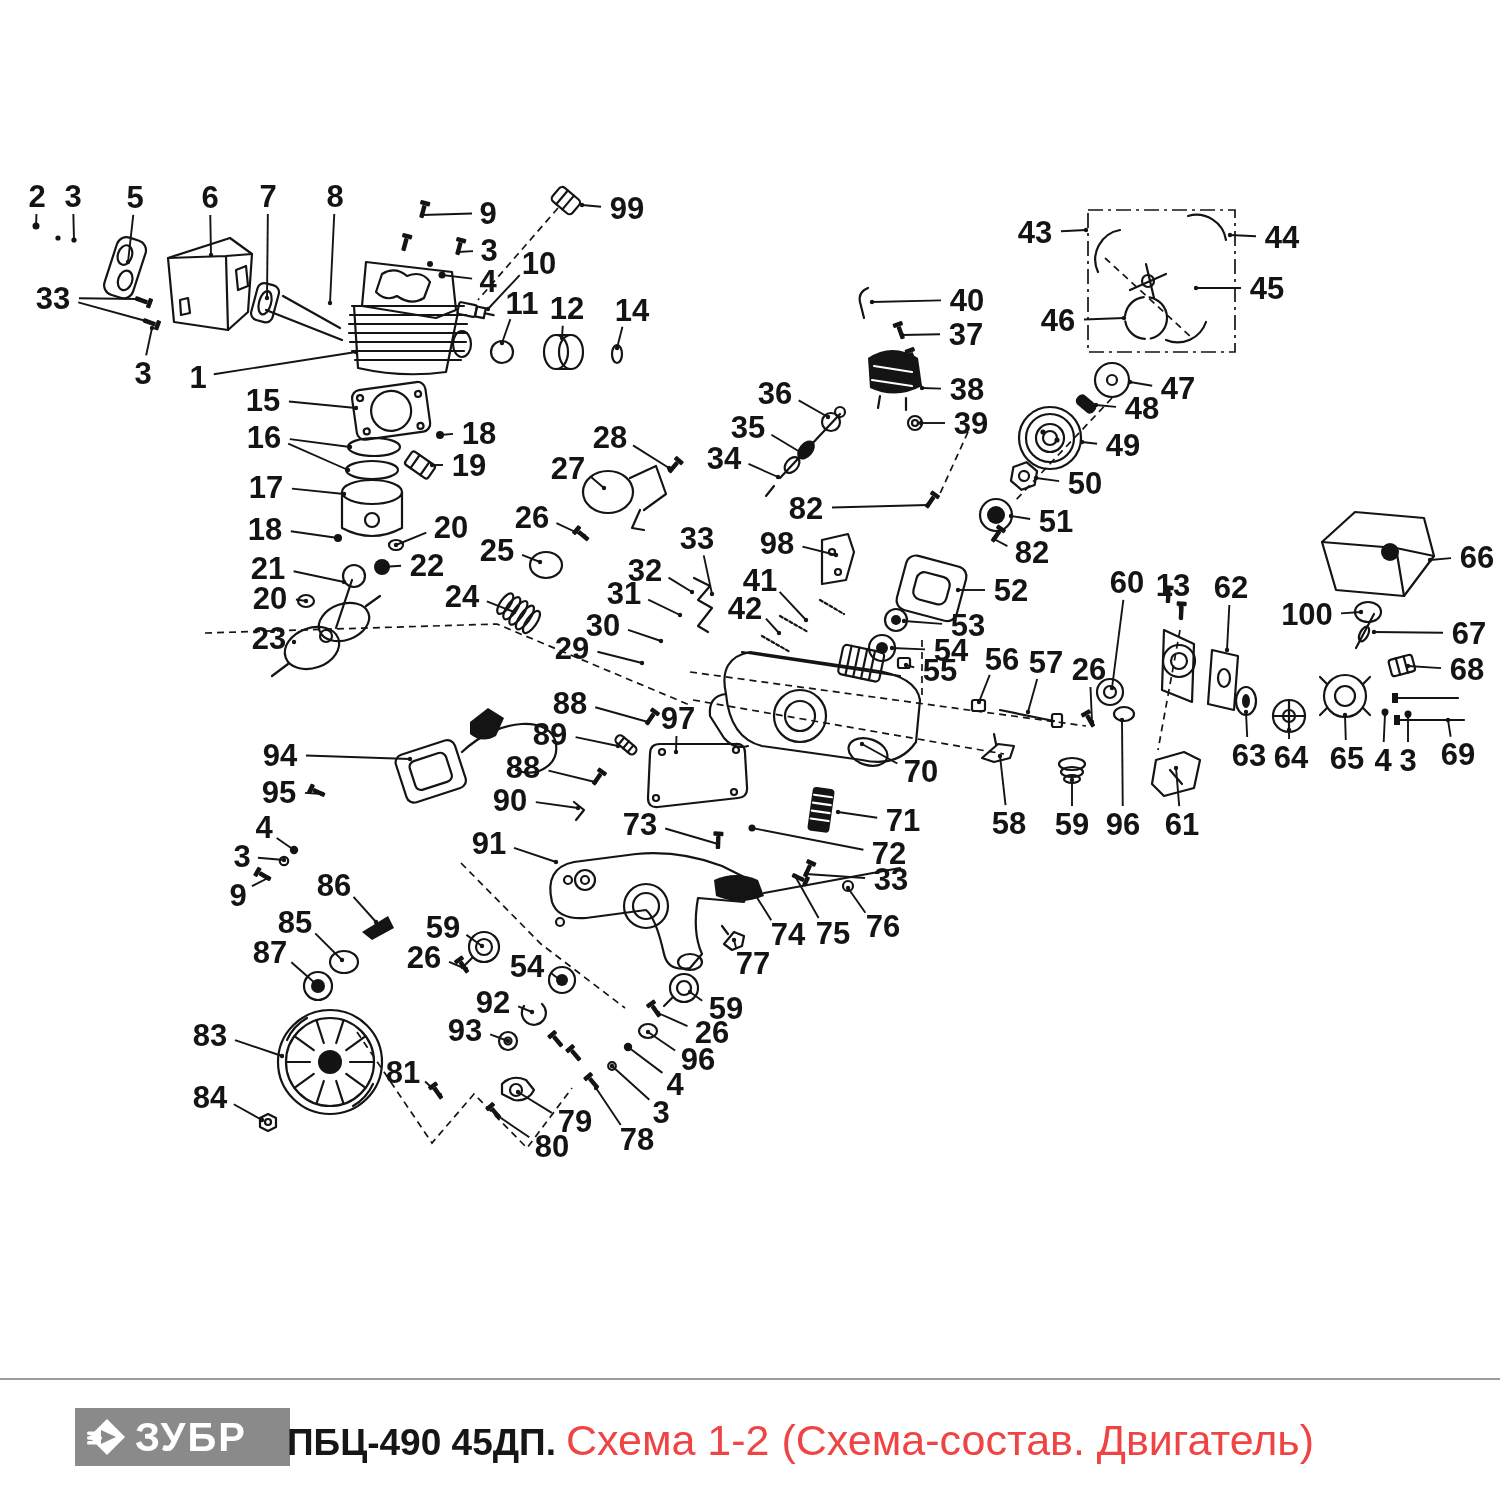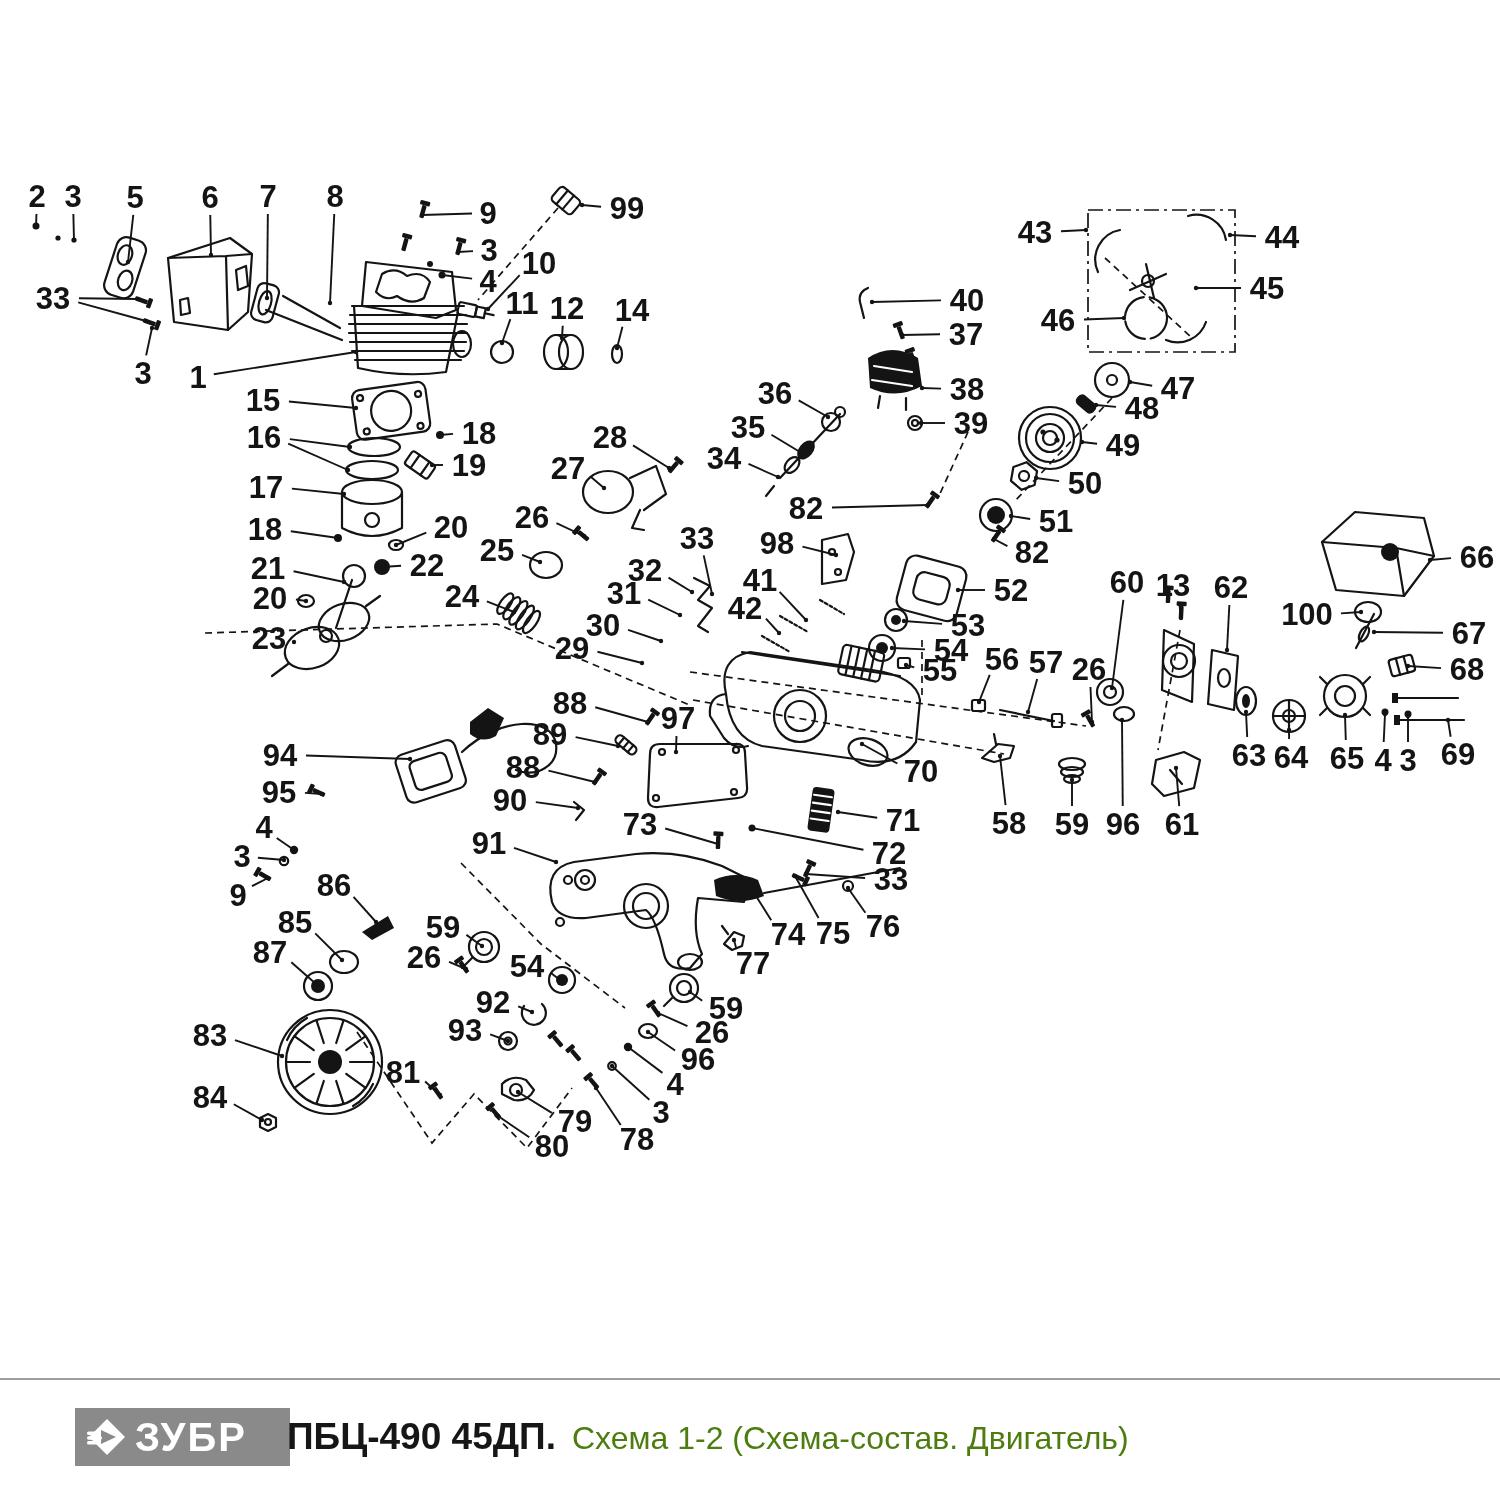--- a/index.html
+++ b/index.html
@@ -14,21 +14,21 @@
   .dashdot{stroke-dasharray:15 5 3 5;}
   .callout-line{stroke:#141414;stroke-width:1.9;}
   .callout-text{font-family:"Liberation Sans",sans-serif;font-size:31px;font-weight:bold;fill:#141414;}
   .footer{position:absolute;left:0;top:1378px;width:1500px;height:122px;border-top:2px solid #9d9d9d;
           background:#fff;}
   .logo{position:absolute;left:32px;top:28px;width:215px;height:58px;background:#8a8a8a;
         display:flex;align-items:center;padding-left:12px;box-sizing:border-box;margin-left:43px;}
   .logo-brand{color:#ffffff;font-size:40px;font-weight:bold;letter-spacing:2px;margin-left:8px;line-height:1;}
   .title-line{position:absolute;left:287px;top:36px;white-space:nowrap;}
   .title-model{font-size:37px;font-weight:bold;color:#161616;margin-top:38px;}
-  .title-sub{font-size:32px;font-weight:normal;color:#4d7c0f;margin-left:16px;}
+  .title-sub{font-size:43px;font-weight:normal;color:#ef4444;margin-left:10px;}
 </style>
 </head>
 <body>
 
 <div class="page">
 
   <svg class="diagram" width="1500" height="1378" viewBox="0 0 1500 1378">
     <defs>
       <g id="scr">
         <rect x="-2.2" y="-10" width="4.4" height="13" rx="1"></rect>

